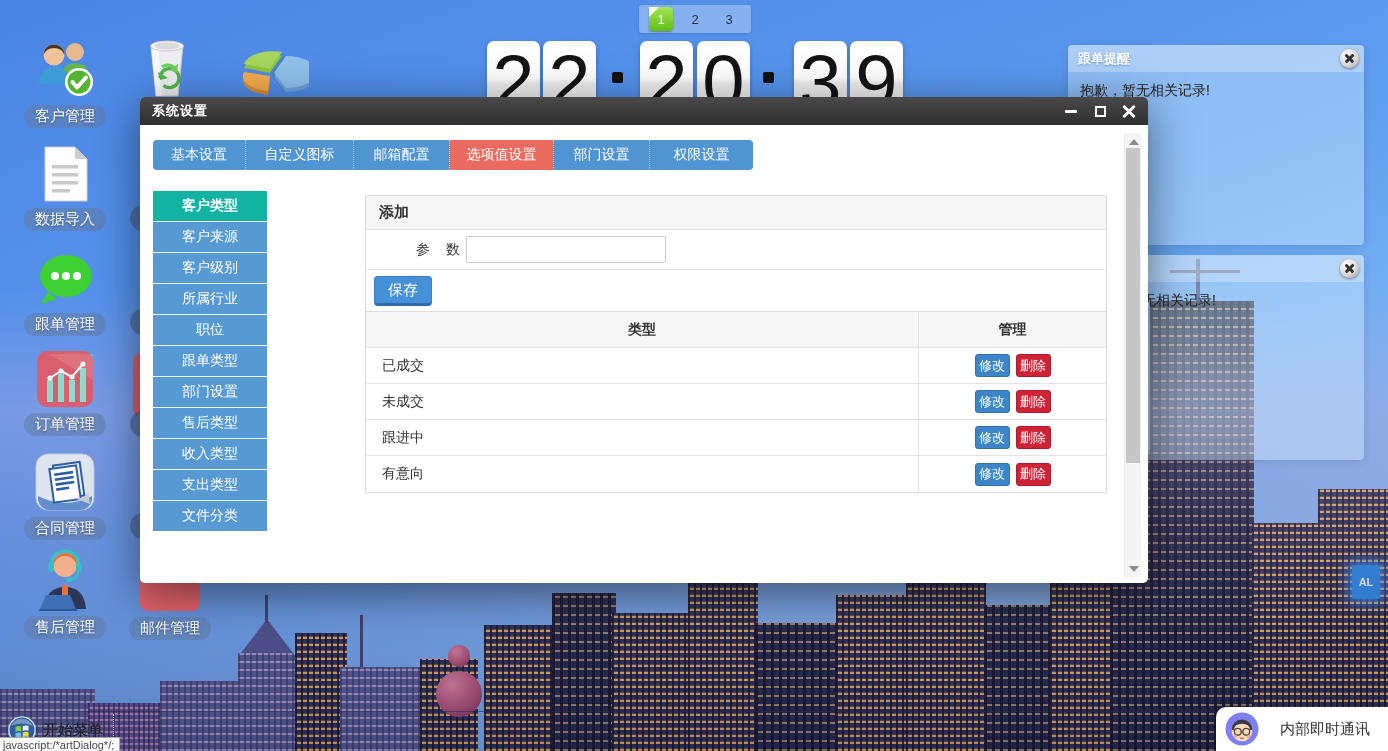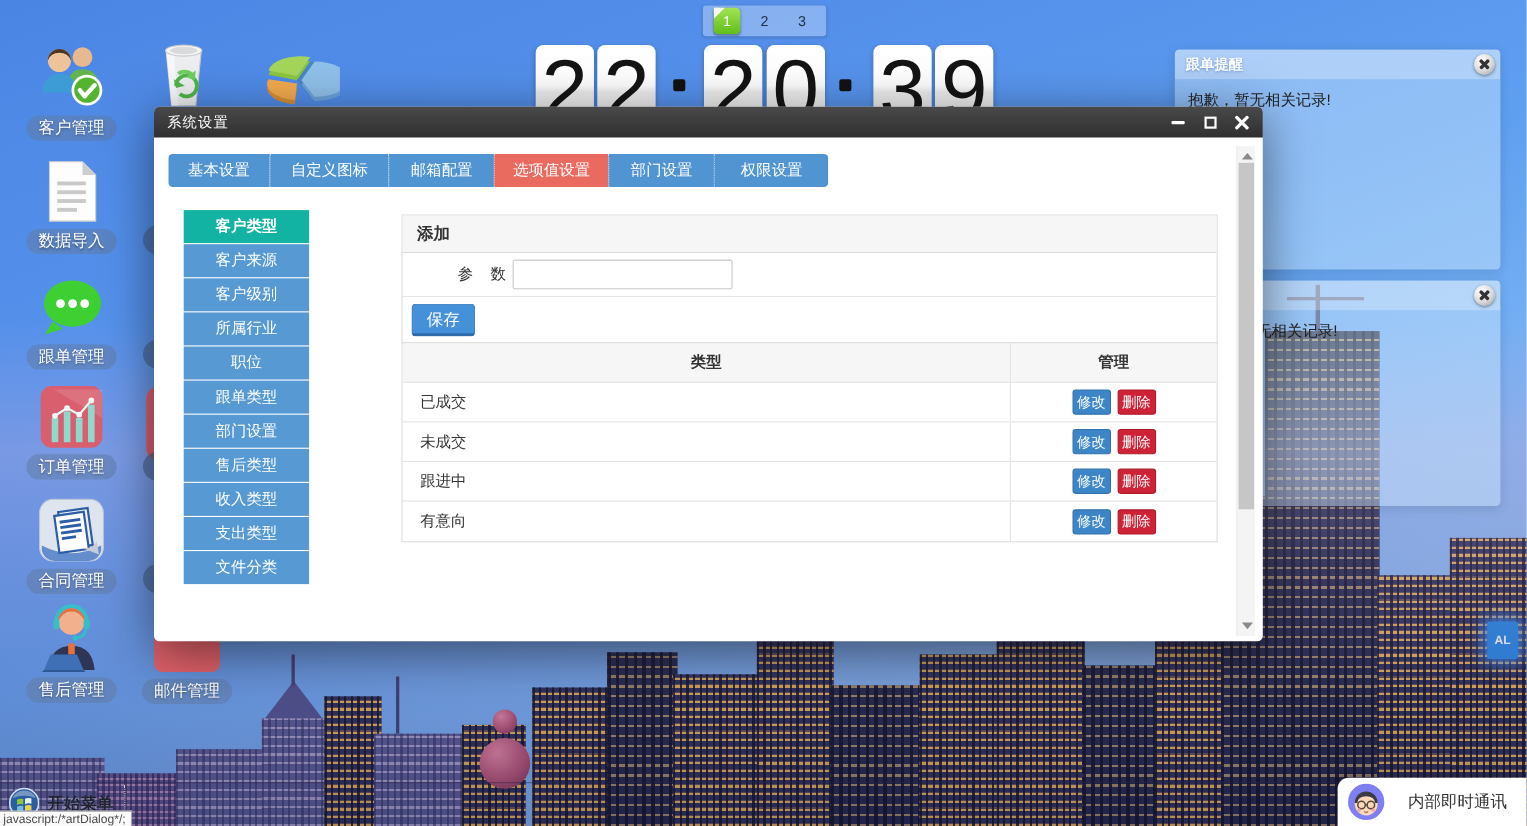--- a/index.html
+++ b/index.html
@@ -73,35 +73,35 @@
   .nclose::before,.nclose::after{content:"";position:absolute;left:4px;top:8px;width:11px;height:2.6px;
     background:#333;border-radius:1px}
   .nclose::before{transform:rotate(45deg)}.nclose::after{transform:rotate(-45deg)}
 
   
   .modal{position:absolute;left:140px;top:97px;width:1008px;height:486px;z-index:10;
     background:#fff;border-radius:5px;box-shadow:0 10px 45px rgba(0,0,0,.5)}
   .mtitle{position:absolute;left:0;top:0;width:100%;height:28px;border-radius:5px 5px 0 0;
     background:linear-gradient(180deg,rgba(62,62,62,.94),rgba(34,34,34,.94));
     display:flex;align-items:center;cursor:move}
-  .mtitle .ttxt{color:#fff;font-size:13px;font-weight:normal;padding-left:12px;letter-spacing:1px}
+  .mtitle .ttxt{color:#fff;font-size:13px;font-weight:bold;padding-left:12px;letter-spacing:1px}
   .mctrls{position:absolute;right:12px;top:7px;display:flex;gap:15px}
   .win-btn{width:14px;height:14px;position:relative;cursor:pointer}
   .min-i::before{content:"";position:absolute;left:1px;right:1px;top:6px;height:3px;background:#fff;border-radius:1px}
   .max-i::before{content:"";position:absolute;inset:1.5px;border:2px solid #fff}
   .cls-i::before,.cls-i::after{content:"";position:absolute;left:-1px;top:6px;width:16px;height:3px;background:#fff;border-radius:1px}
   .cls-i::before{transform:rotate(45deg)}.cls-i::after{transform:rotate(-45deg)}
 
   .tabs{position:absolute;left:13px;top:43px;display:flex;height:30px;border-radius:4px;overflow:hidden}
   .tab{height:30px;display:flex;align-items:center;justify-content:center;color:#fff;font-size:14px;
     background:#5094d2;cursor:pointer;border-left:1px dotted rgba(255,255,255,.55)}
   .tab:first-child{border-left:none}
   .tab.active{background:#e96a5e}
 
-  .smenu{position:absolute;left:27px;top:94px;width:114px}
+  .smenu{position:absolute;left:13px;top:94px;width:114px}
   .sitem{height:30px;margin-bottom:1px;background:#579ad3;color:#fff;font-size:14px;
     display:flex;align-items:center;justify-content:center;cursor:pointer}
   .sitem.active{background:#12b3a2;font-weight:bold}
 
   .addbox{position:absolute;left:225px;top:98px;width:742px;border:1px solid #ddd}
   .addhead{height:34px;background:#f6f6f6;border-bottom:1px solid #ddd;display:flex;align-items:center;
     padding-left:13px;font-size:15px;font-weight:bold;color:#333}
   .addrow{height:40px;display:flex;align-items:center;border-bottom:1px solid #e6e6e6}
   .plabel{width:100px;text-align:right;font-size:14px;color:#333;letter-spacing:6px}
   .pinput{width:200px;height:27px;border:1px solid #c9c9c9;border-radius:2px;padding:0 6px;font-size:13px}

